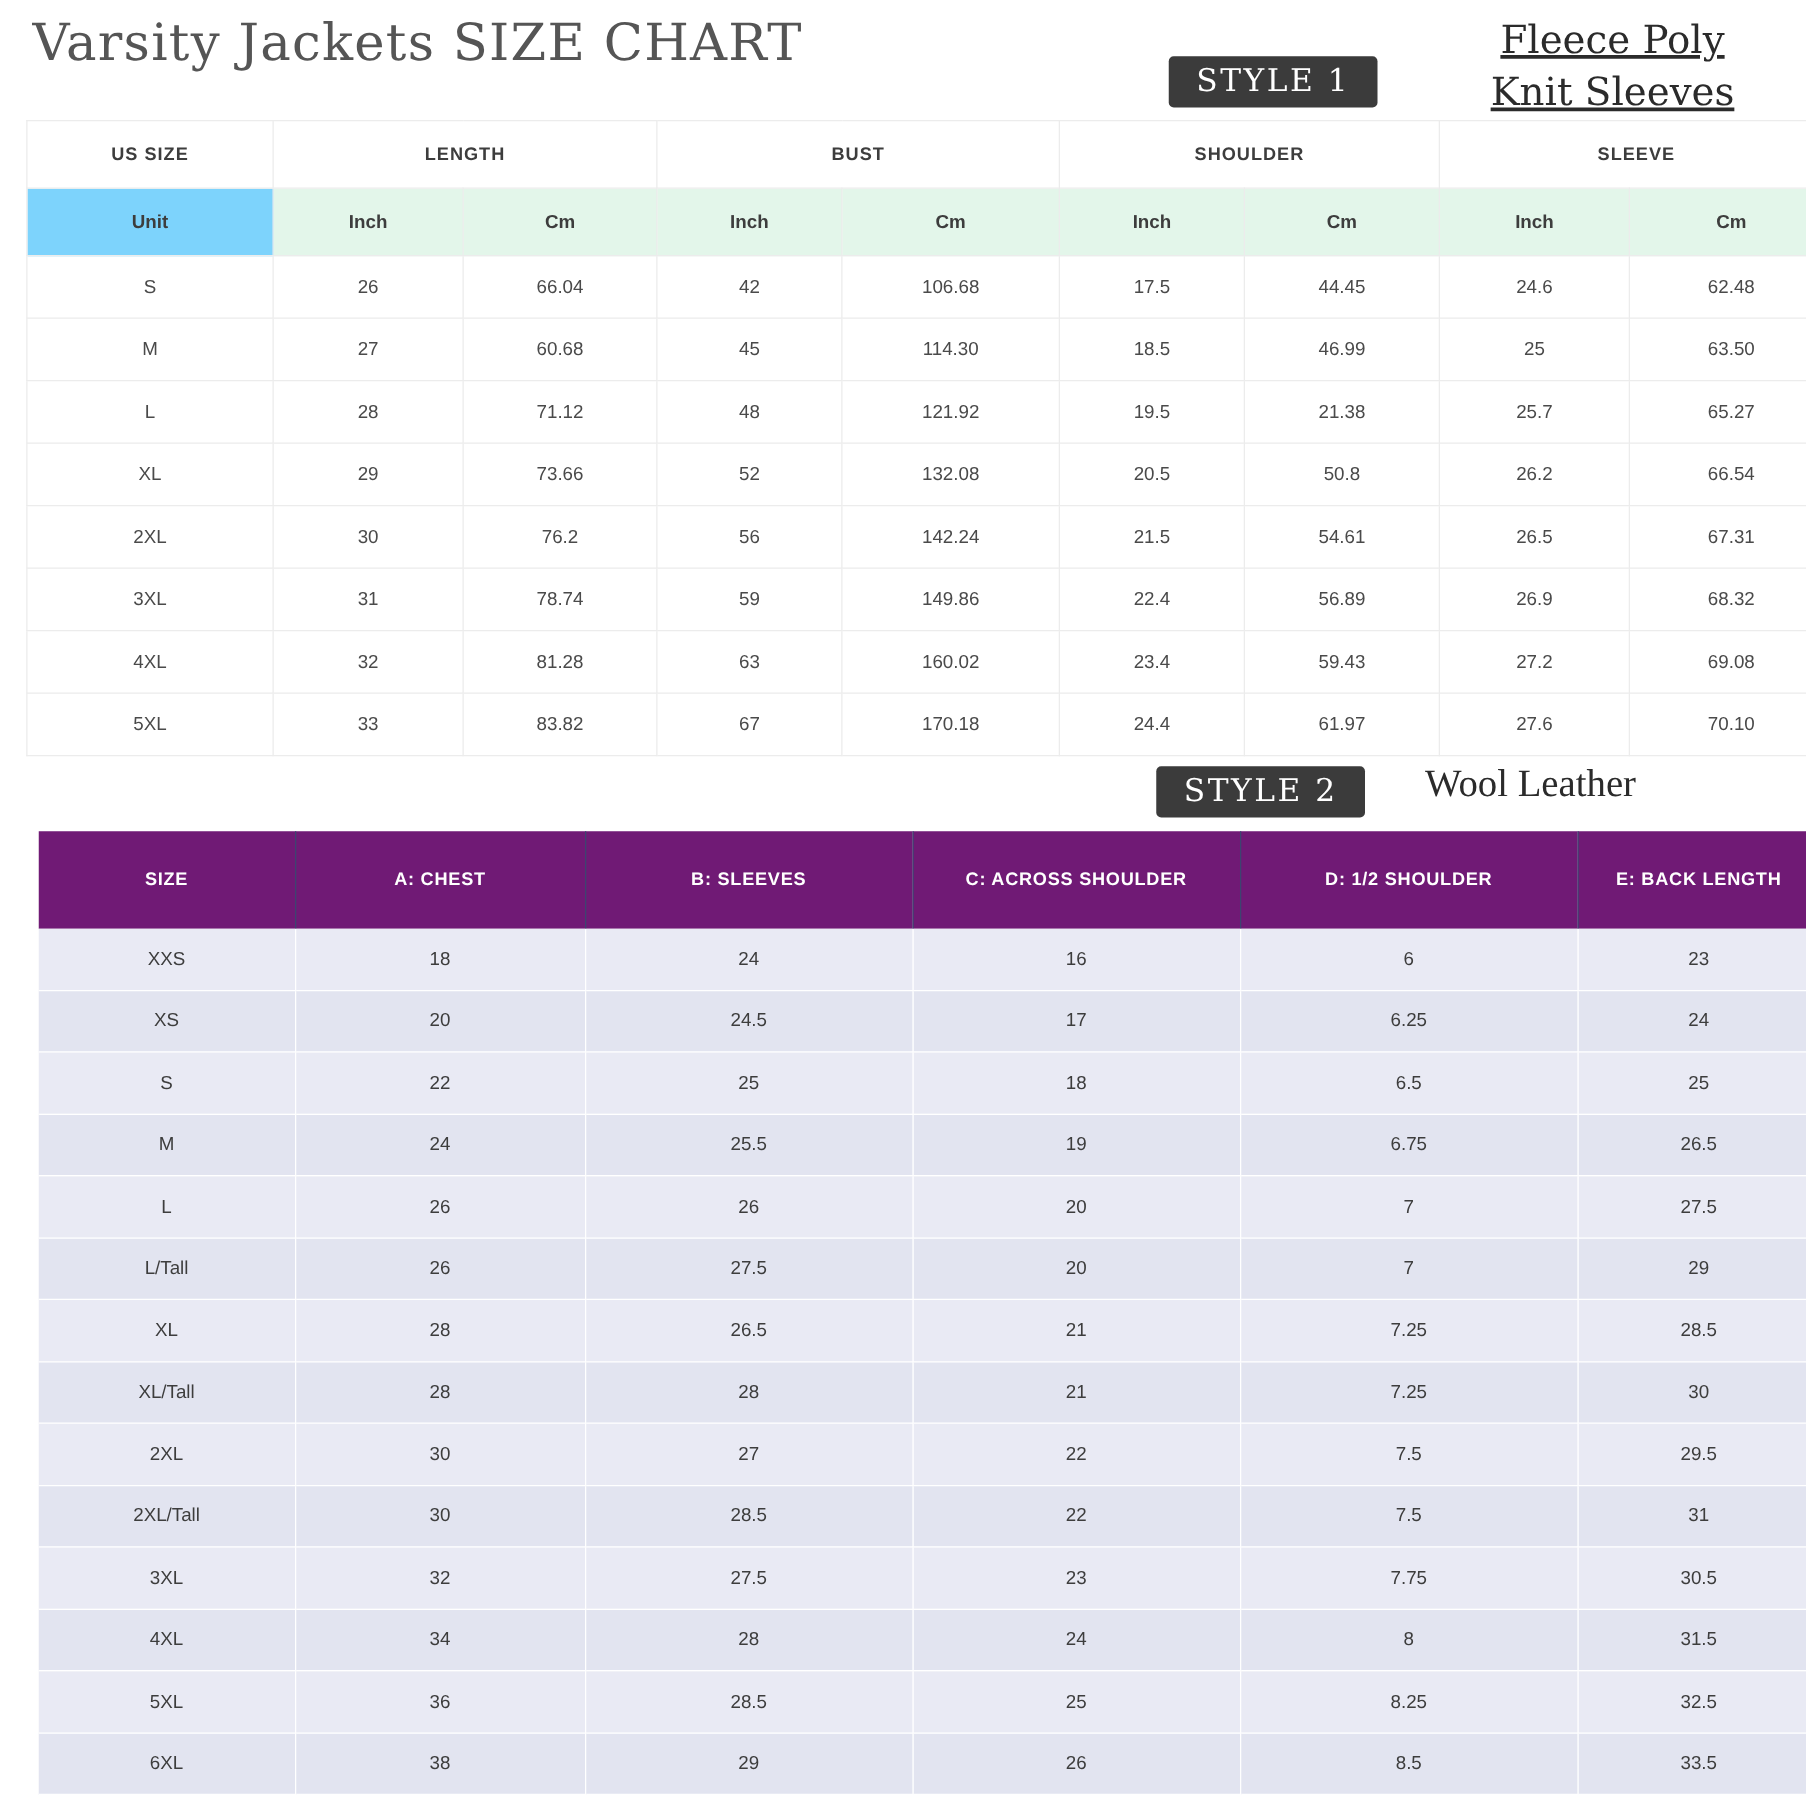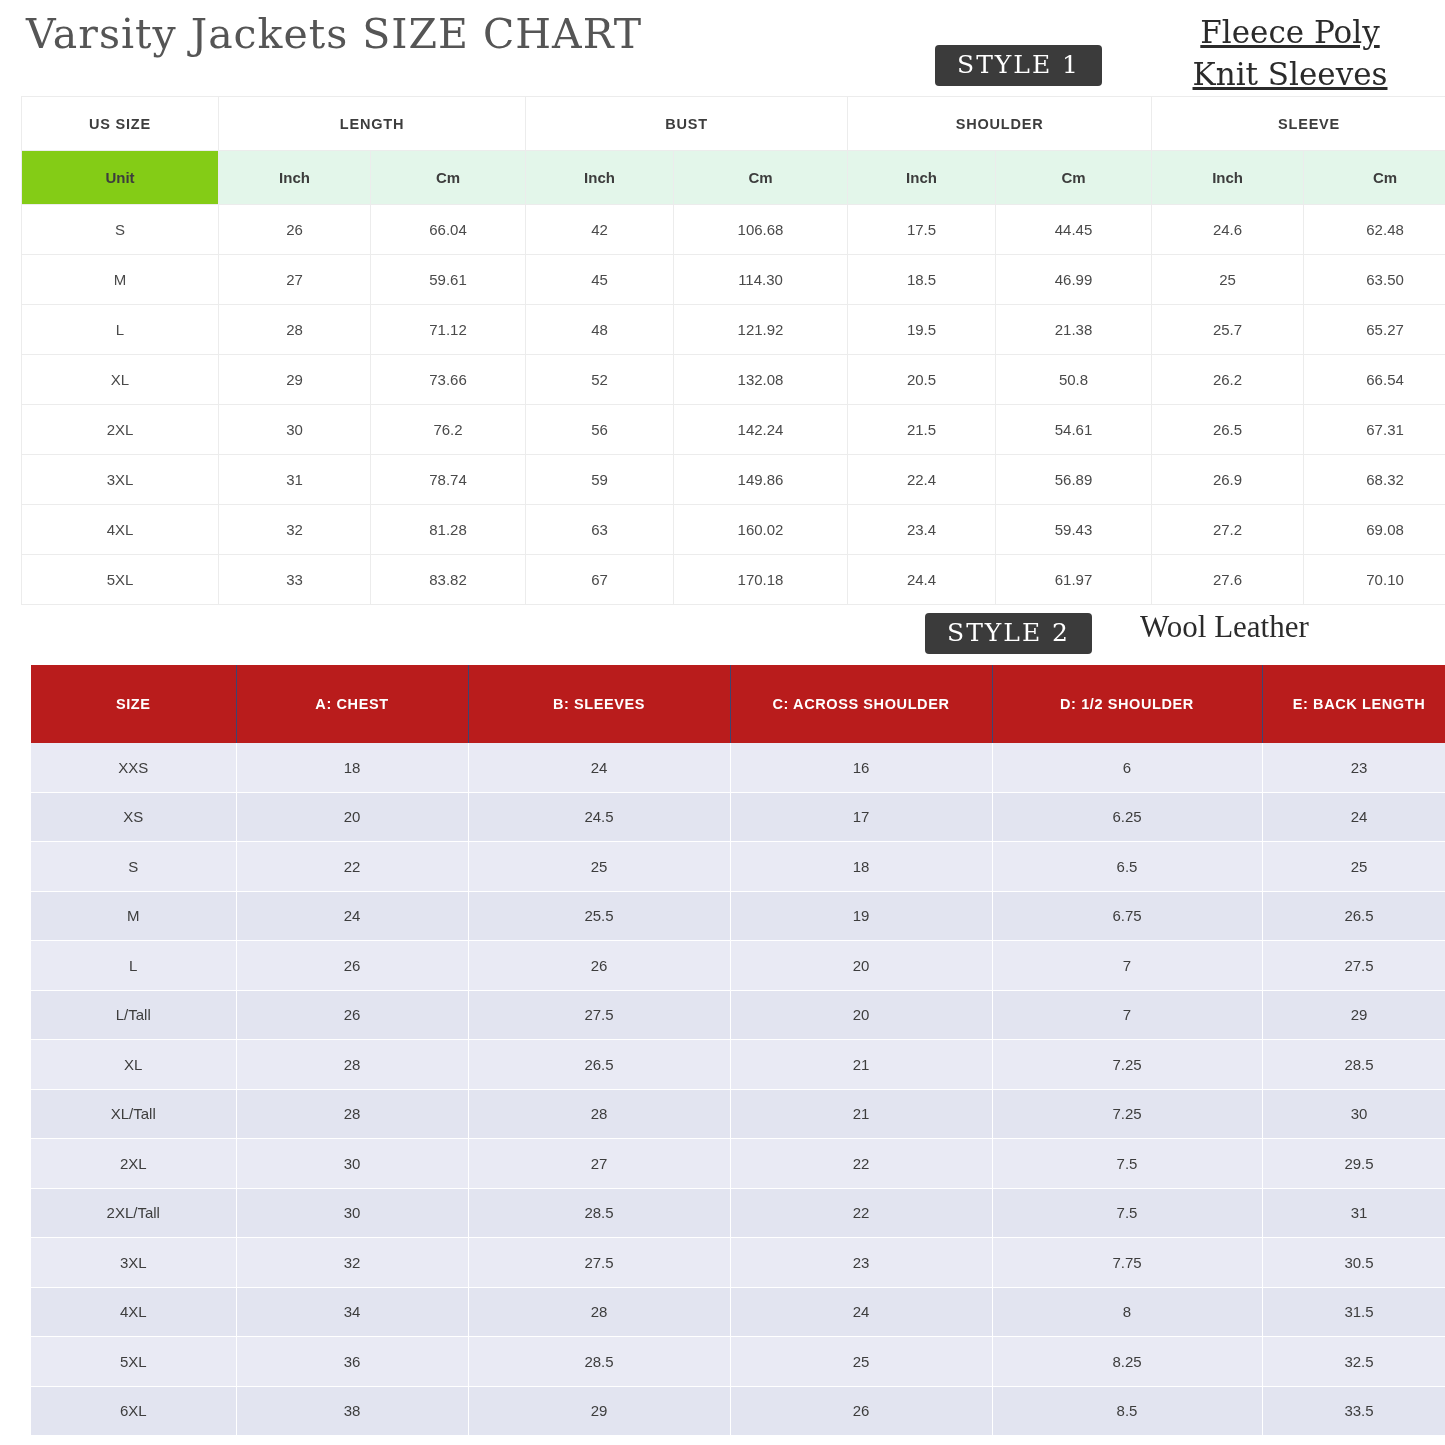--- a/index.html
+++ b/index.html
@@ -87,21 +87,21 @@
     background: #ffffff;
   }
   .t1 .hdr-unit th {
     background: #e3f6ea;
     font-size: 15px;
     font-weight: bold;
     color: #3d3d3d;
     height: 51px;
   }
   .t1 .hdr-unit th.unit-label {
-    background: #84cc16;
+    background: #7dd3fc;
   }
 
   
   .style2-row {
     position: relative;
     height: 60px;
   }
   .style2-badge-wrap {
     position: absolute;
     left: 925px;
@@ -117,21 +117,21 @@
     white-space: nowrap;
     text-align: center;
   }
 
   
   .t2-wrap {
     padding: 0 10px;
     box-sizing: border-box;
   }
   .t2 th {
-    background: #b91c1c;
+    background: #701a75;
     color: #ffffff;
     font-size: 14.5px;
     font-weight: bold;
     letter-spacing: 0.6px;
     height: 76px;
     border-right: 1px solid #3e4470;
     line-height: 1.3;
   }
   .t2 td {
     height: 46.5px;
@@ -200,21 +200,21 @@
         <td>42</td>
         <td>106.68</td>
         <td>17.5</td>
         <td>44.45</td>
         <td>24.6</td>
         <td>62.48</td>
       </tr>
       <tr>
         <td>M</td>
         <td>27</td>
-        <td>59.61</td>
+        <td>60.68</td>
         <td>45</td>
         <td>114.30</td>
         <td>18.5</td>
         <td>46.99</td>
         <td>25</td>
         <td>63.50</td>
       </tr>
       <tr>
         <td>L</td>
         <td>28</td>

